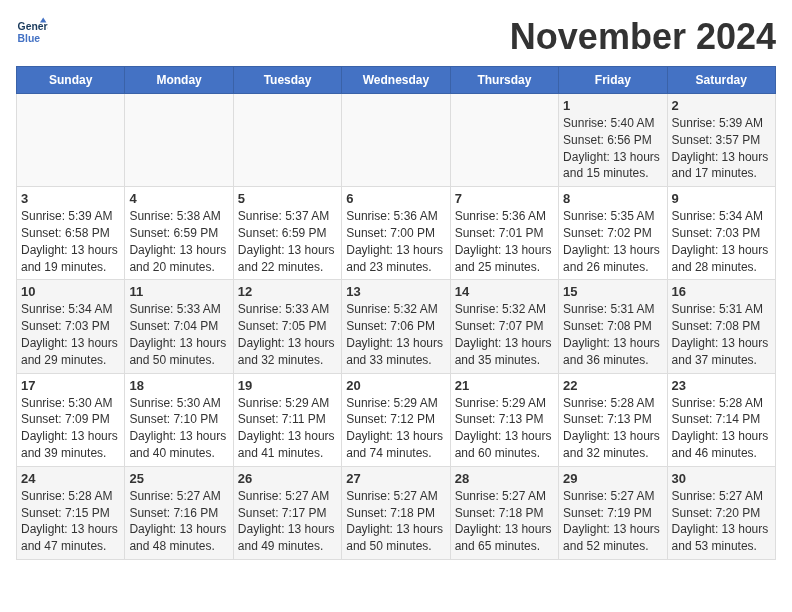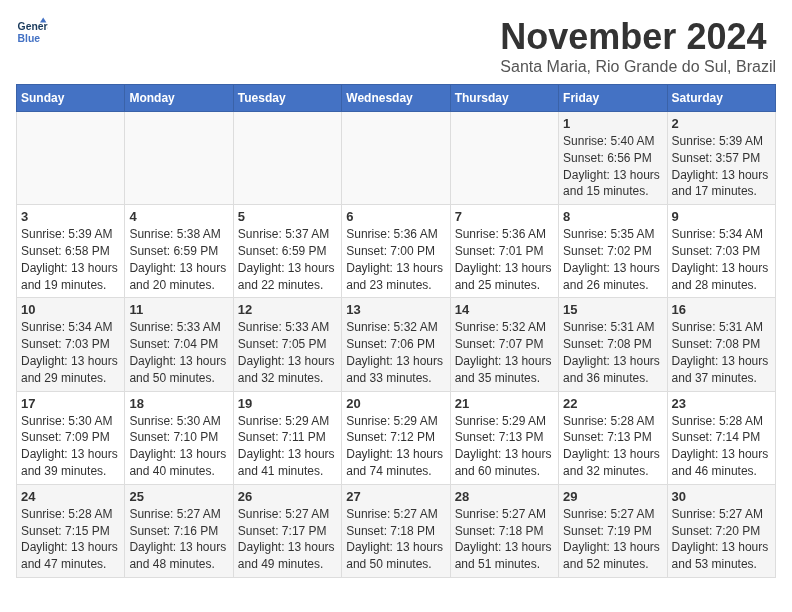--- a/index.html
+++ b/index.html
@@ -19,20 +19,21 @@
     .logo {
       display: flex;
       align-items: center;
       gap: 4px;
     }
     .logo-icon {
       width: 32px;
       height: 32px;
     }
     .title-block {
+      text-align: right;
       margin-left: 47px;
     }
     .month-title {
       font-size: 36px;
       font-weight: bold;
       color: #333;
     }
     .location {
       font-size: 16px;
       color: #555;
@@ -41,21 +42,21 @@
       width: 100%;
       border-collapse: collapse;
       table-layout: fixed;
     }
     thead tr th {
       background-color: #4472c4;
       color: #fff;
       font-size: 12px;
       font-weight: bold;
       padding: 6px 4px;
-      text-align: left;
+      text-align: center;
       border: 1px solid #3a62a8;
     }
     tbody tr td {
       vertical-align: top;
       font-size: 10px;
       color: #333;
       padding: 4px;
       border: 1px solid #ddd;
       min-height: 70px;
       height: 88px;
@@ -90,21 +91,20 @@
   <div class="logo">
     <svg class="logo-icon" viewBox="0 0 40 40">
       <text x="2" y="18" font-size="13" font-weight="bold" fill="#1a3a5c">General</text>
       <text x="2" y="32" font-size="13" font-weight="bold" fill="#4472c4">Blue</text>
       <polygon points="30,8 38,8 34,2" fill="#4472c4"></polygon>
     </svg>
 
   </div>
   <div class="title-block">
     <div class="month-title">November 2024</div>
-    <div class="location">Santa Maria, Rio Grande do Sul, Brazil</div>
   </div>
 </div>
 
 <table>
   <thead id="cal-head">
     <tr id="weekday-row">
         <th>Sunday</th>
         <th>Monday</th>
         <th>Tuesday</th>
         <th>Wednesday</th>
@@ -231,21 +231,21 @@
         <td>
           <span class="day-num">26</span>
           <div class="day-info"><span>Sunrise: 5:27 AM</span><br><span>Sunset: 7:17 PM</span><br><span>Daylight: 13 hours</span><br><span>and 49 minutes.</span></div>
         </td>
         <td>
           <span class="day-num">27</span>
           <div class="day-info"><span>Sunrise: 5:27 AM</span><br><span>Sunset: 7:18 PM</span><br><span>Daylight: 13 hours</span><br><span>and 50 minutes.</span></div>
         </td>
         <td>
           <span class="day-num">28</span>
-          <div class="day-info"><span>Sunrise: 5:27 AM</span><br><span>Sunset: 7:18 PM</span><br><span>Daylight: 13 hours</span><br><span>and 51 minutes.</span></div>
+          <div class="day-info"><span>Sunrise: 5:27 AM</span><br><span>Sunset: 7:18 PM</span><br><span>Daylight: 13 hours</span><br><span>and 65 minutes.</span></div>
         </td>
         <td>
           <span class="day-num">29</span>
           <div class="day-info"><span>Sunrise: 5:27 AM</span><br><span>Sunset: 7:19 PM</span><br><span>Daylight: 13 hours</span><br><span>and 52 minutes.</span></div>
         </td>
         <td>
           <span class="day-num">30</span>
           <div class="day-info"><span>Sunrise: 5:27 AM</span><br><span>Sunset: 7:20 PM</span><br><span>Daylight: 13 hours</span><br><span>and 53 minutes.</span></div>
         </td>
       </tr>

